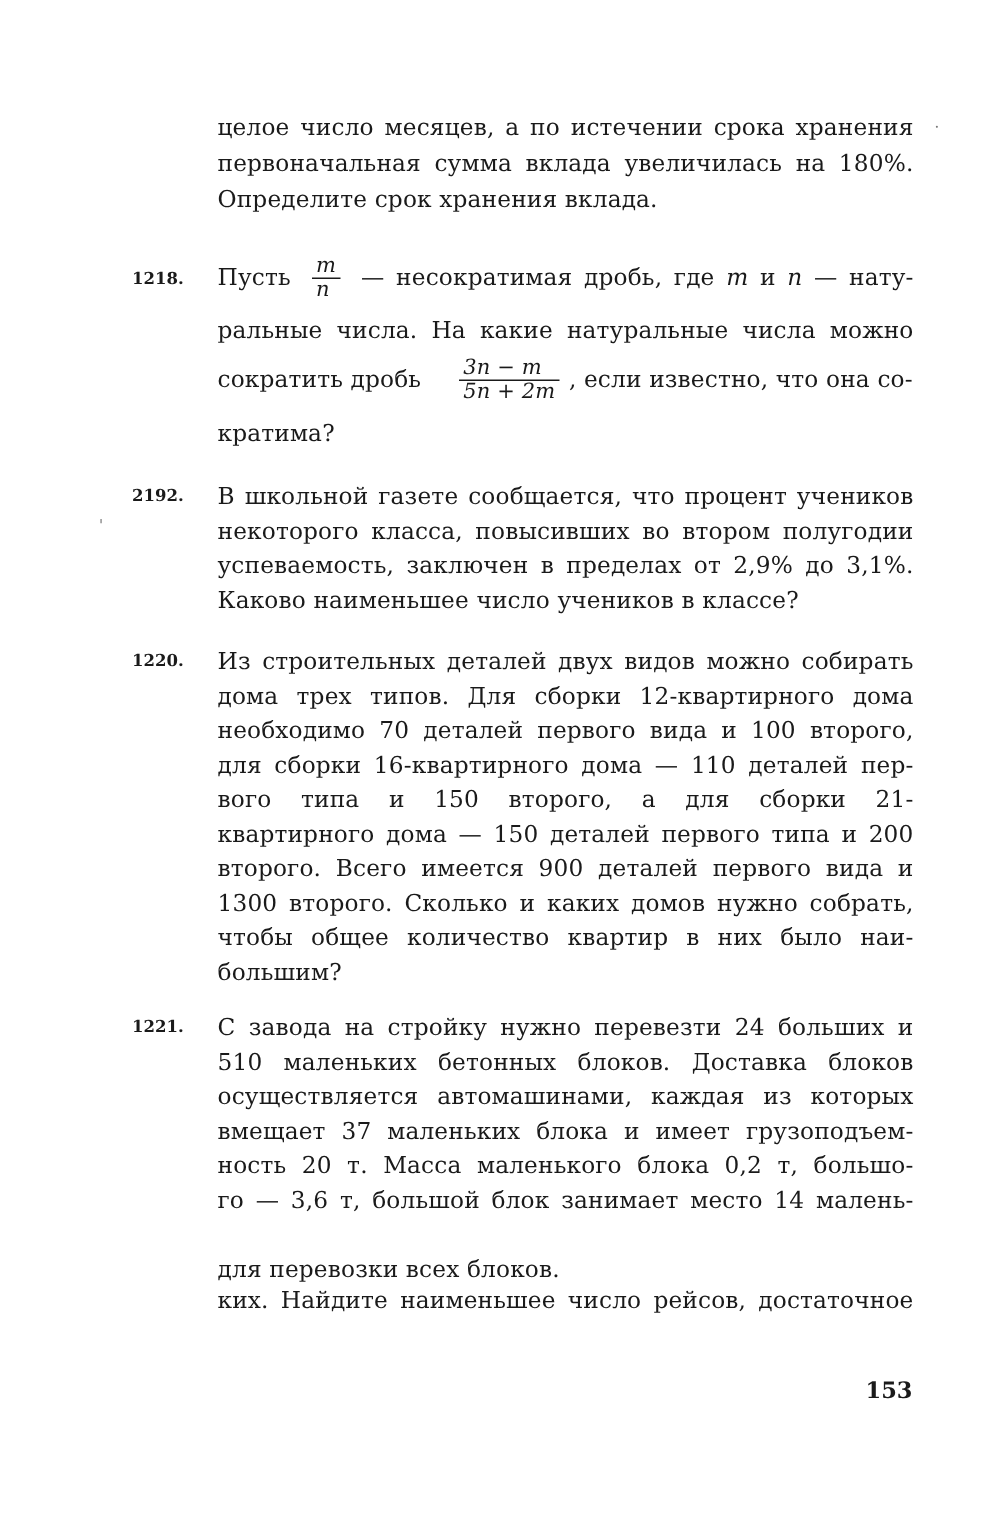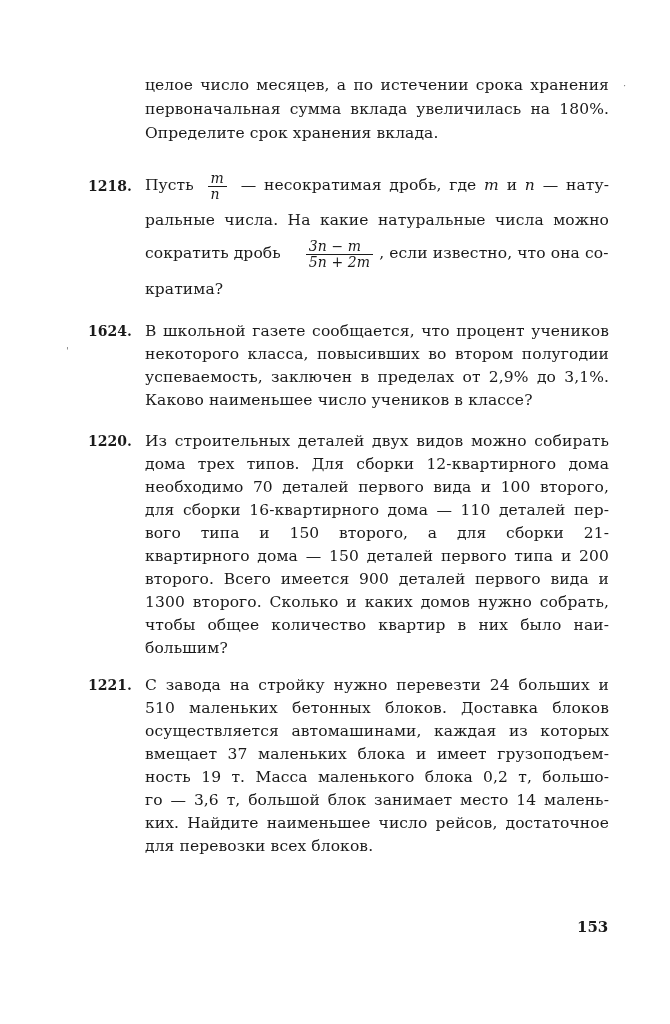--- a/index.html
+++ b/index.html
@@ -2,21 +2,21 @@
 <html><head>
 <meta charset="utf-8">
 <style>
   html, body { margin:0; padding:0; background:#ffffff; }
   body { width:670px; height:1024px; position:relative; overflow:hidden;
          font-family:"DejaVu Serif", "Liberation Serif", serif; color:#1a1a1a; }
   .page { position:absolute; left:0; top:0; width:670px; height:745px;padding-left:29px; }
   .line { position:absolute; left:145px; width:464px; font-size:15.5px; line-height:22px;
           white-space:nowrap; text-align:justify; text-align-last:justify; letter-spacing:0.1px; }
   .line.last { text-align-last:left; }
-  .num { position:absolute; left:88px; font-weight:bold; font-size:14px; line-height:22px; }
+  .num { position:absolute; left:88px; font-weight:bold; font-size:11px; line-height:22px; }
   .frac { display:inline-block; vertical-align:middle; text-align:center; font-style:italic;
           margin:0 6px; line-height:15px; }
   .frac .n, .frac .d { display:block; padding:0 3px; font-size:14px; }
   .frac .n { border-bottom:1px solid #1a1a1a; }
   .var { font-style:italic; }
   .pagenum { position:absolute; left:577px; top:918px; font-size:15px; font-weight:bold; }
   .mark { position:absolute; font-size:10px; color:#777; }
 </style>
 </head>
 <body>
@@ -49,21 +49,21 @@
       <span>сократить дробь</span>
       <span class="frac" style="margin-left:20px">
         <span class="n">3n − m</span>
         <span class="d">5n + 2m</span>
       </span><span>, если известно, что она со-</span>
     </div>
     <div class="line last" style="top:278px">кратима?</div>
   </div>
 
   <div>
-    <div class="num" style="top:320px">1624.</div>
+    <div class="num" style="top:320px">2192.</div>
     <div class="line" style="top:320px">В школьной газете сообщается, что процент учеников</div>
     <div class="line" style="top:343px">некоторого класса, повысивших во втором полугодии</div>
     <div class="line" style="top:366px">успеваемость, заключен в пределах от 2,9% до 3,1%.</div>
     <div class="line last" style="top:389px">Каково наименьшее число учеников в классе?</div>
   </div>
   <span class="mark" style="left:66px;top:345px">'</span>
 
   <div>
     <div class="num" style="top:430px">1220.</div>
     <div class="line" style="top:430px">Из строительных деталей двух видов можно собирать</div>
@@ -77,20 +77,20 @@
     <div class="line" style="top:614px">чтобы общее количество квартир в них было наи-</div>
     <div class="line last" style="top:637px">большим?</div>
   </div>
 
   <div>
     <div class="num" style="top:674px">1221.</div>
     <div class="line" style="top:674px">С завода на стройку нужно перевезти 24 больших и</div>
     <div class="line" style="top:697px">510 маленьких бетонных блоков. Доставка блоков</div>
     <div class="line" style="top:720px">осуществляется автомашинами, каждая из которых</div>
     <div class="line" style="top:743px">вмещает 37 маленьких блока и имеет грузоподъем-</div>
-    <div class="line" style="top:766px">ность 19 т. Масса маленького блока 0,2 т, большо-</div>
+    <div class="line" style="top:766px">ность 20 т. Масса маленького блока 0,2 т, большо-</div>
     <div class="line" style="top:789px">го — 3,6 т, большой блок занимает место 14 малень-</div>
-    <div class="line" style="top:812px">ких. Найдите наименьшее число рейсов, достаточное</div>
+    <div class="line" style="top:856px">ких. Найдите наименьшее число рейсов, достаточное</div>
     <div class="line last" style="top:835px">для перевозки всех блоков.</div>
   </div>
 
   <div class="pagenum">153</div>
 </div>
 
 </body></html>

